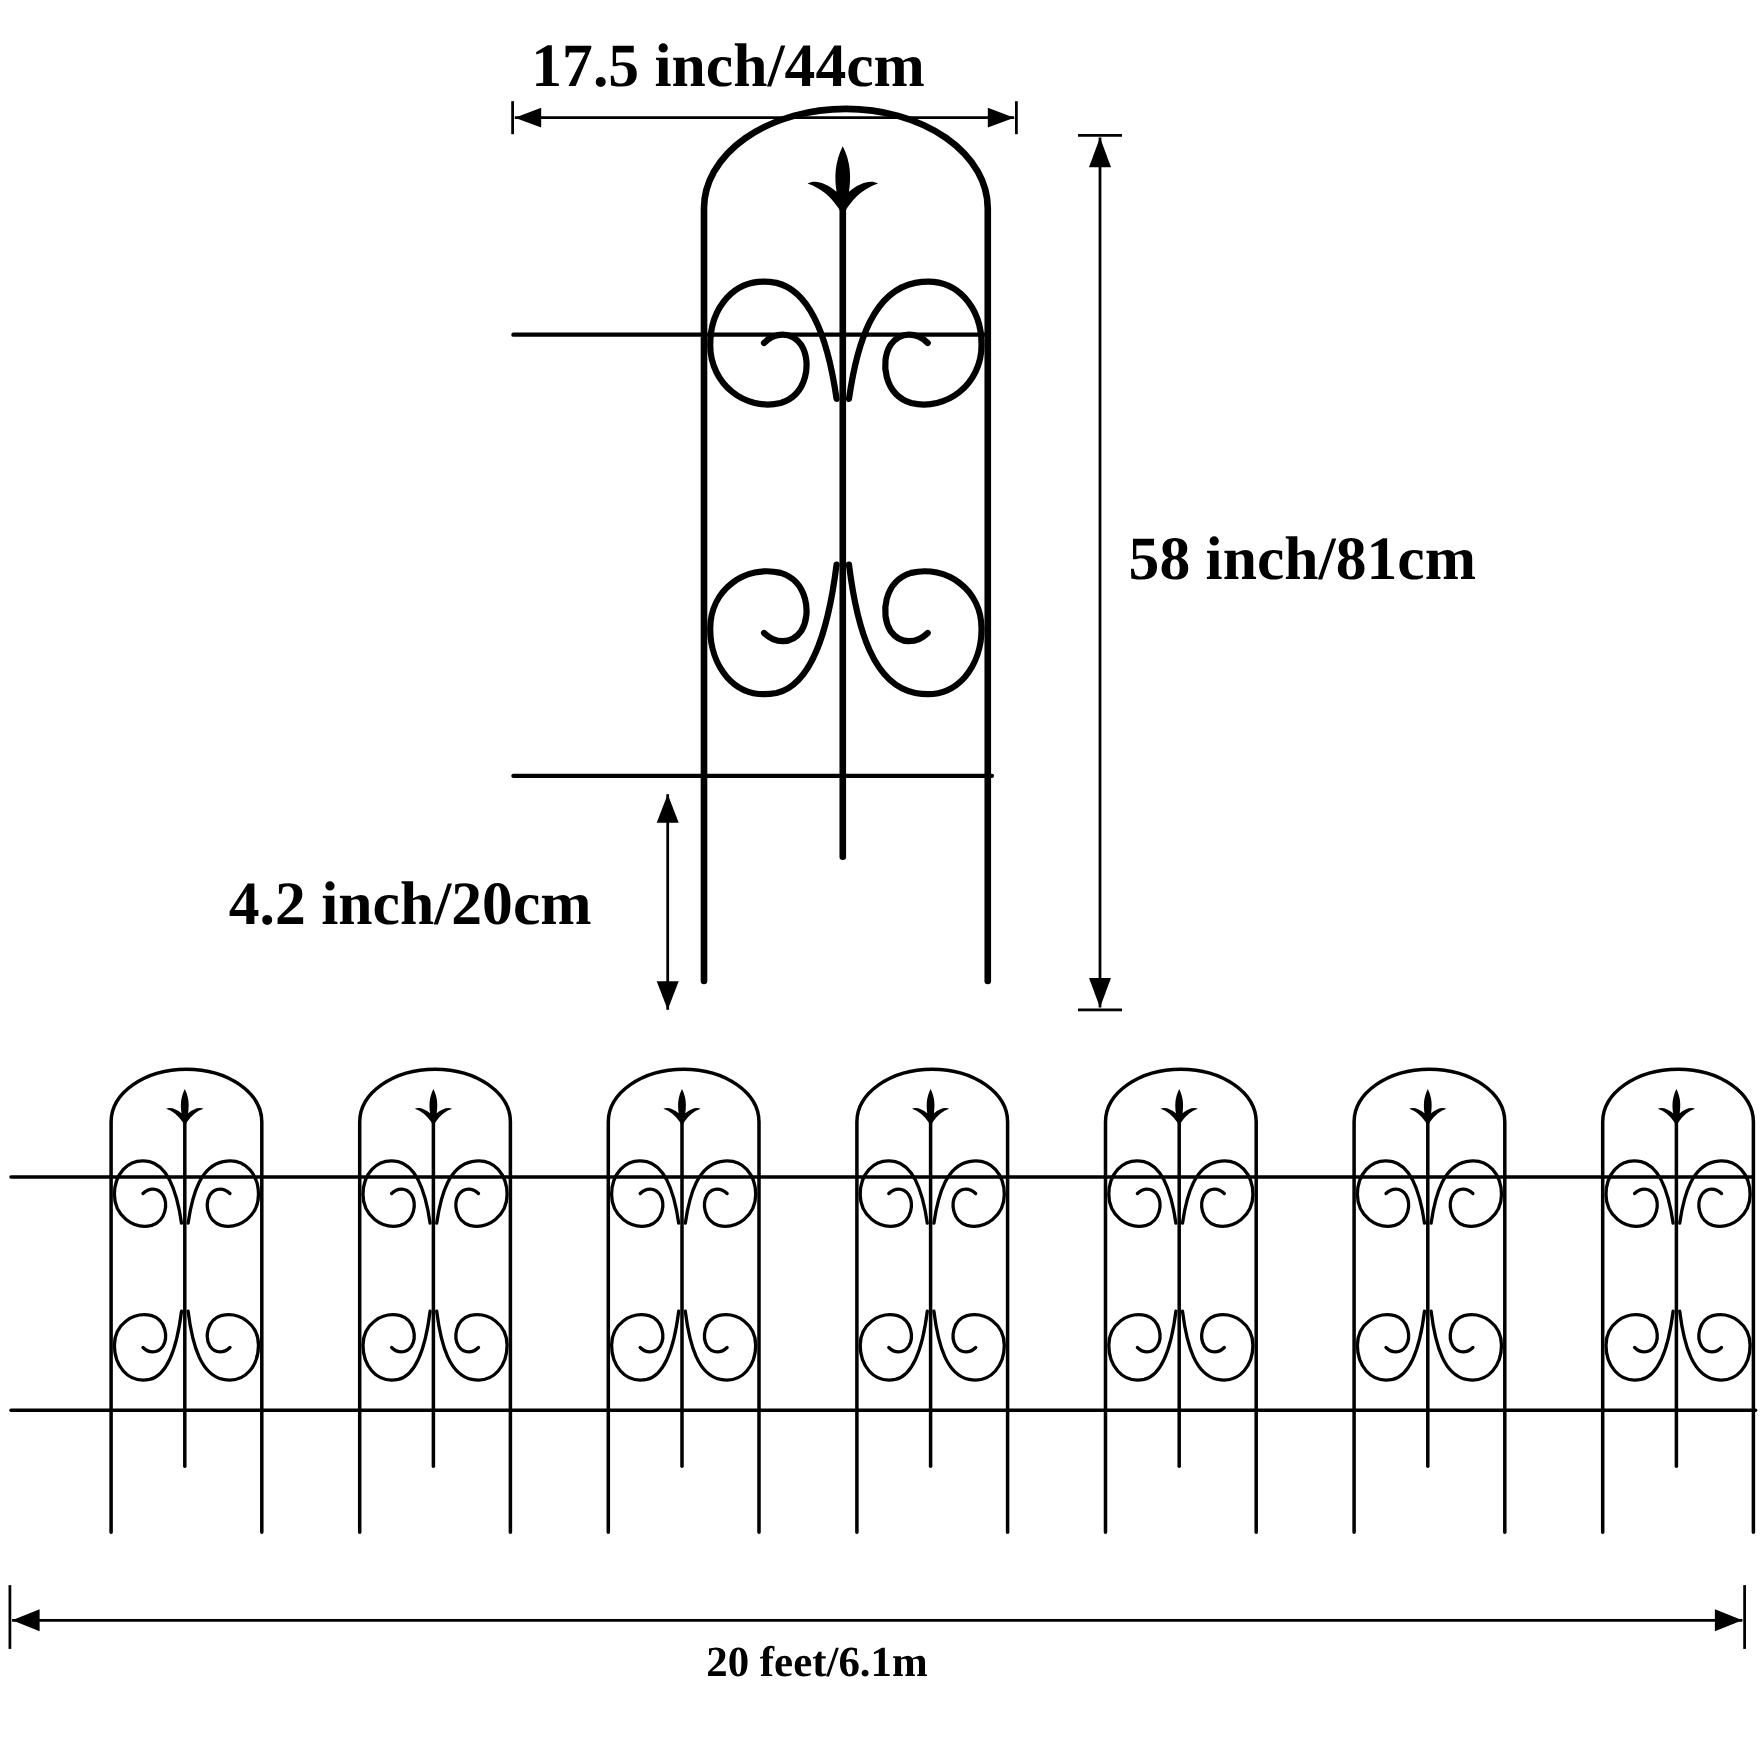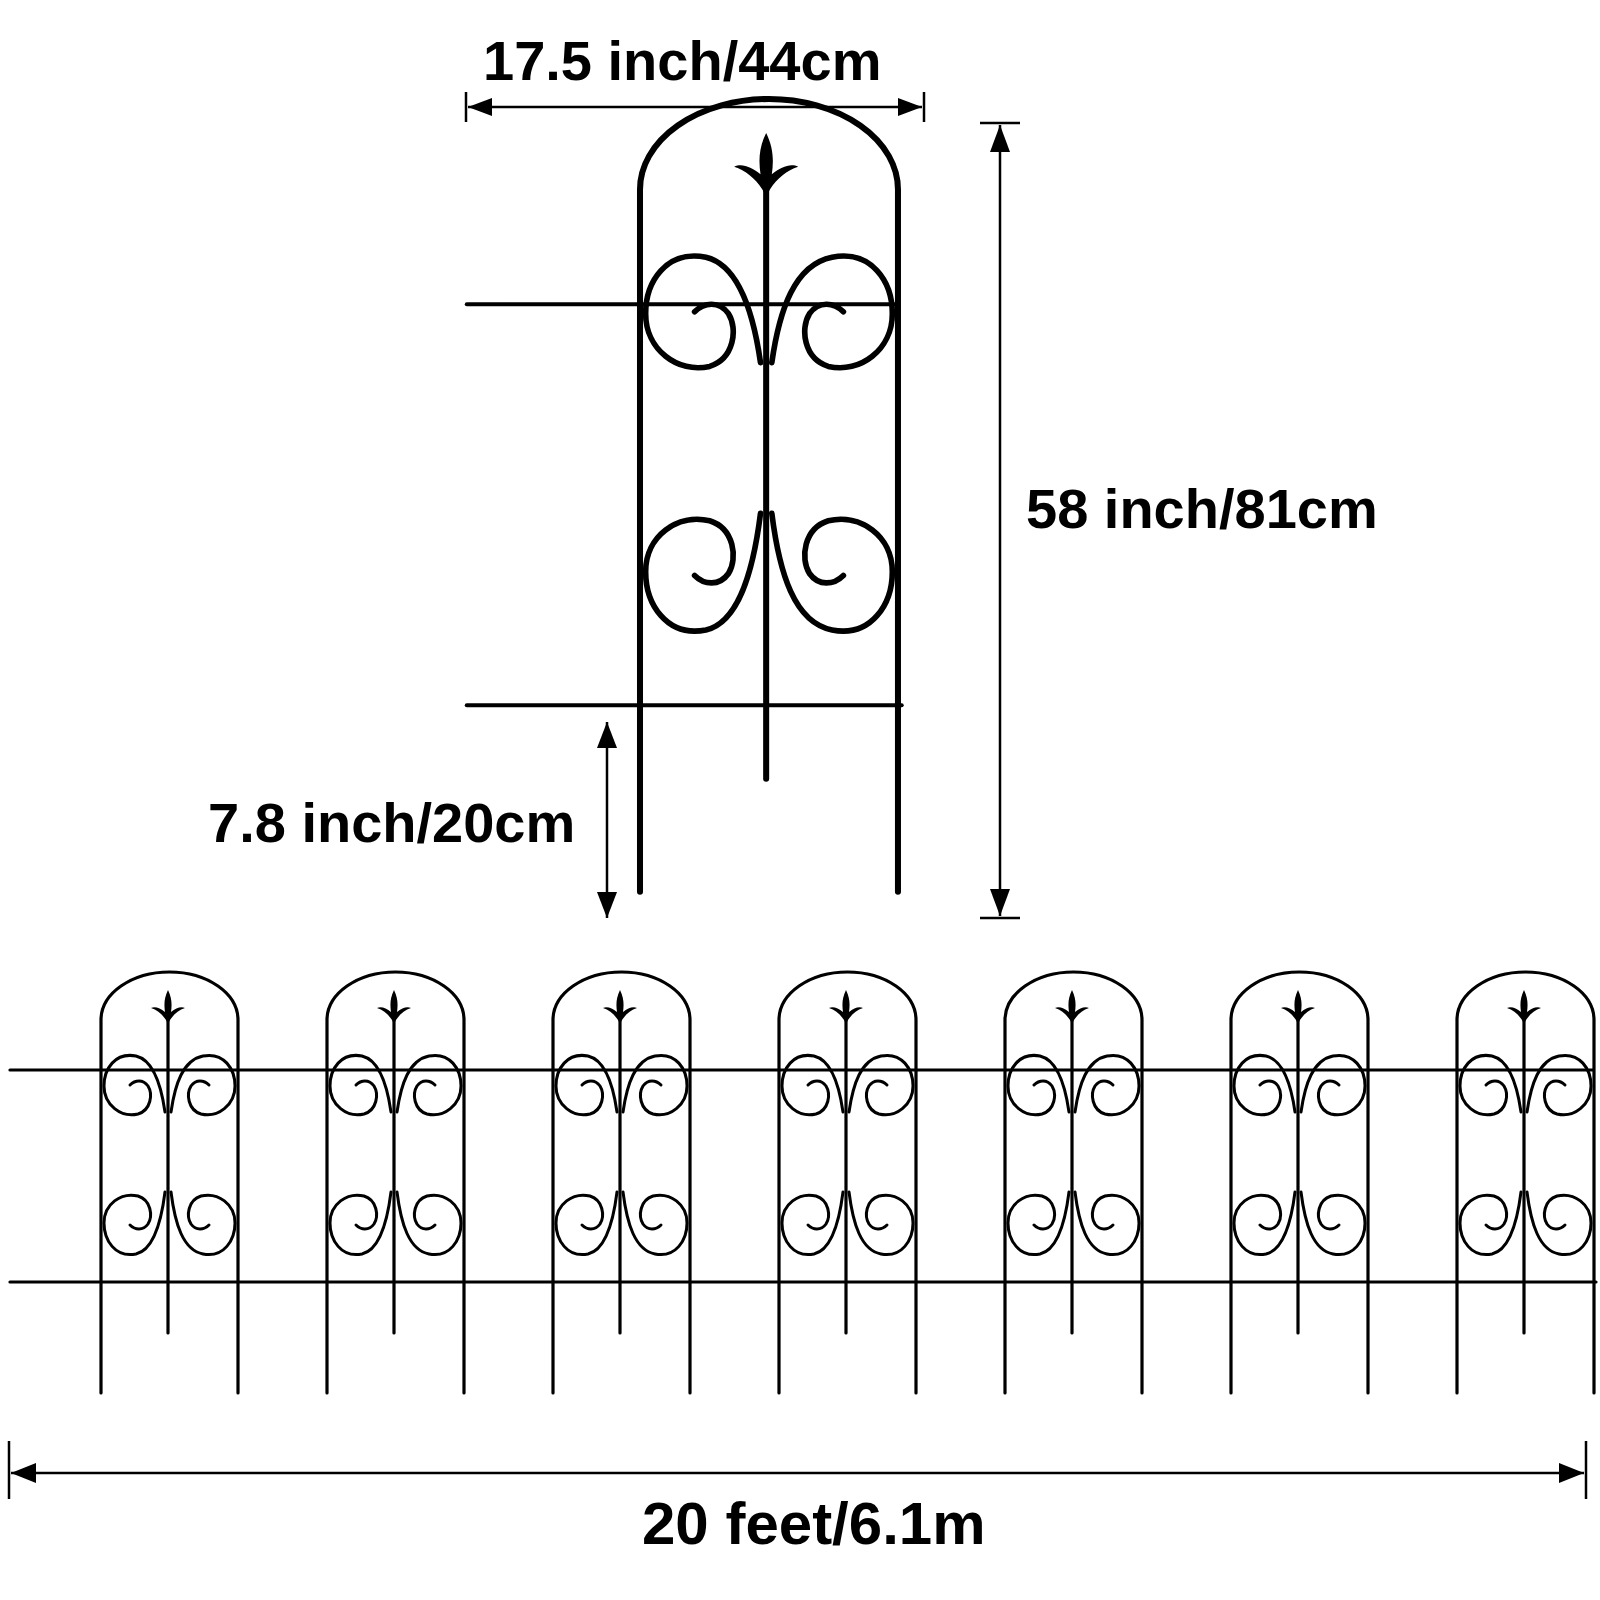--- a/index.html
+++ b/index.html
@@ -1,24 +1,24 @@
 <!DOCTYPE html>
 <html><head>
   <meta charset="utf-8">
   <style>
     html, body { margin: 0; padding: 0; background: #ffffff; }
     body { width: 1600px; height: 1600px; position: relative; overflow: hidden;
            font-family: "Liberation Sans", "DejaVu Sans", sans-serif; }
     #diagram { position: absolute; left: 0; top: 0; width: 1600px; height: 1600px; }
     .dim-label { position: absolute; font-weight: bold; color: #000000; white-space: nowrap;
-                 font-family: Liberation Sans, sans-serif; letter-spacing: 0px; }
+                 font-family: Liberation Serif, serif; letter-spacing: 0px; }
     #label-width  { left: 483px; top: 28px;  font-size: 56px; }
     #label-height { left: 1026px; top: 476px; font-size: 56px; }
     #label-ground { left: 208px; top: 790px; font-size: 56px; }
-    #label-total  { left: 642px; top: 1489px; font-size: 60px; }
+    #label-total  { left: 642px; top: 1489px; font-size: 39px; }
   </style>
 </head>
 <body>
 
 <svg id="diagram" viewBox="0 0 1600 1600" xmlns="http://www.w3.org/2000/svg">
   <defs>
 
     <g id="panel">
 
       <path d="M0,421 L0,48 A68.5,48 0 0 1 137,48 L137,421" fill="none" stroke="#000" stroke-width="3.2" stroke-linecap="round"></path>
@@ -88,14 +88,14 @@
     <line x1="9" y1="1441" x2="9" y2="1499" stroke="#000" stroke-width="2.5"></line>
     <line x1="1586" y1="1441" x2="1586" y2="1499" stroke="#000" stroke-width="2.5"></line>
     <line x1="11" y1="1473" x2="1584" y2="1473" stroke="#000" stroke-width="2.5"></line>
     <path d="M11,1473 L36,1463 L36,1483 Z" fill="#000"></path>
     <path d="M1584,1473 L1559,1463 L1559,1483 Z" fill="#000"></path>
   </g>
 </svg>
 
 <div class="dim-label" id="label-width">17.5 inch/44cm</div>
 <div class="dim-label" id="label-height">58 inch/81cm</div>
-<div class="dim-label" id="label-ground">7.8 inch/20cm</div>
+<div class="dim-label" id="label-ground">4.2 inch/20cm</div>
 <div class="dim-label" id="label-total">20 feet/6.1m</div>
 
 </body></html>

